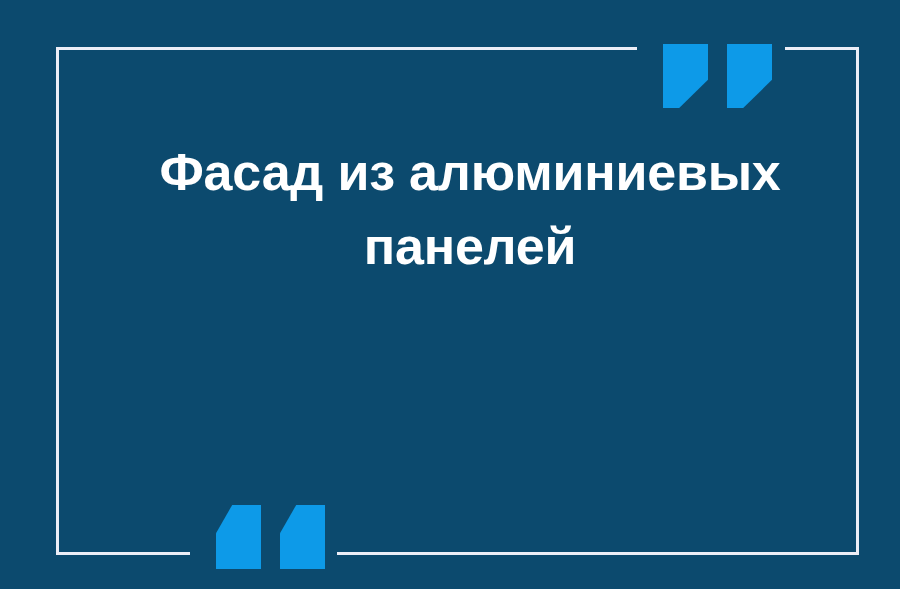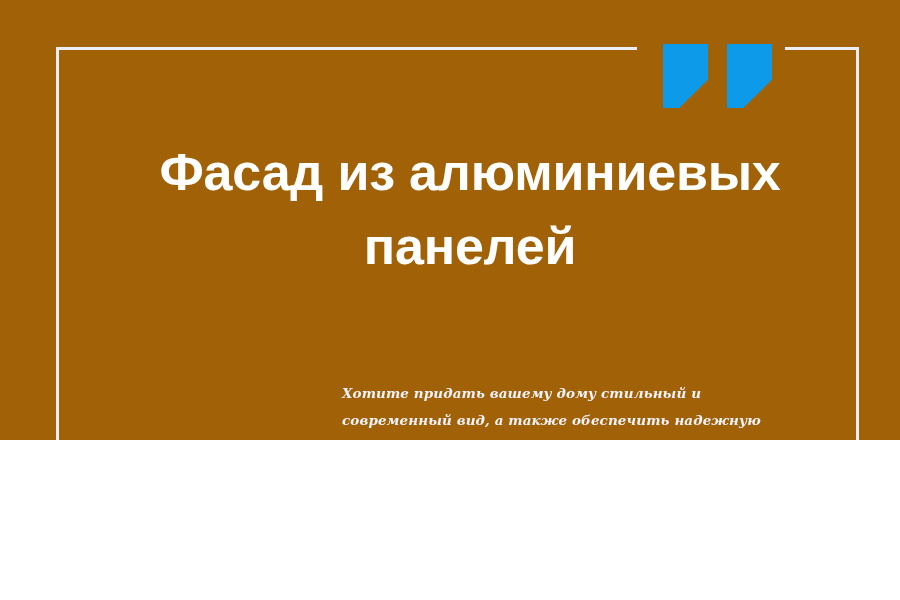--- a/index.html
+++ b/index.html
@@ -9,22 +9,22 @@
   body {
     width: 900px;
     height: 600px;
     overflow: hidden;
     font-family: "Liberation Sans", sans-serif;
   }
 
   #slide {
     position: relative;
     width: 900px;
-    height: 440px;
-    background: #a16207;
+    height: 589px;
+    background: #0c4a6e;
     overflow: hidden;
   }
 
   
   .frame-seg {
     position: absolute;
     background: #eceef7;
   }
   
   #frame-top-left   { left: 56px;  top: 47px;  width: 581px; height: 3px; }
@@ -107,15 +107,14 @@
     <div class="quote-blade"></div>
   </div>
 
   <div class="quote-mark" id="quote-bottom-left">
     <div class="quote-blade"></div>
     <div class="quote-blade"></div>
   </div>
 
   <h1 id="title">Фасад из алюминиевых панелей</h1>
 
-  <p id="body-text">Хотите придать вашему дому стильный и современный вид, а также обеспечить надежную защиту стен? Фасад из алюминиевых панелей — это выбор, который сочетает в себе эстетику и функциональность.</p>
 
 </div>
 
 </body></html>

